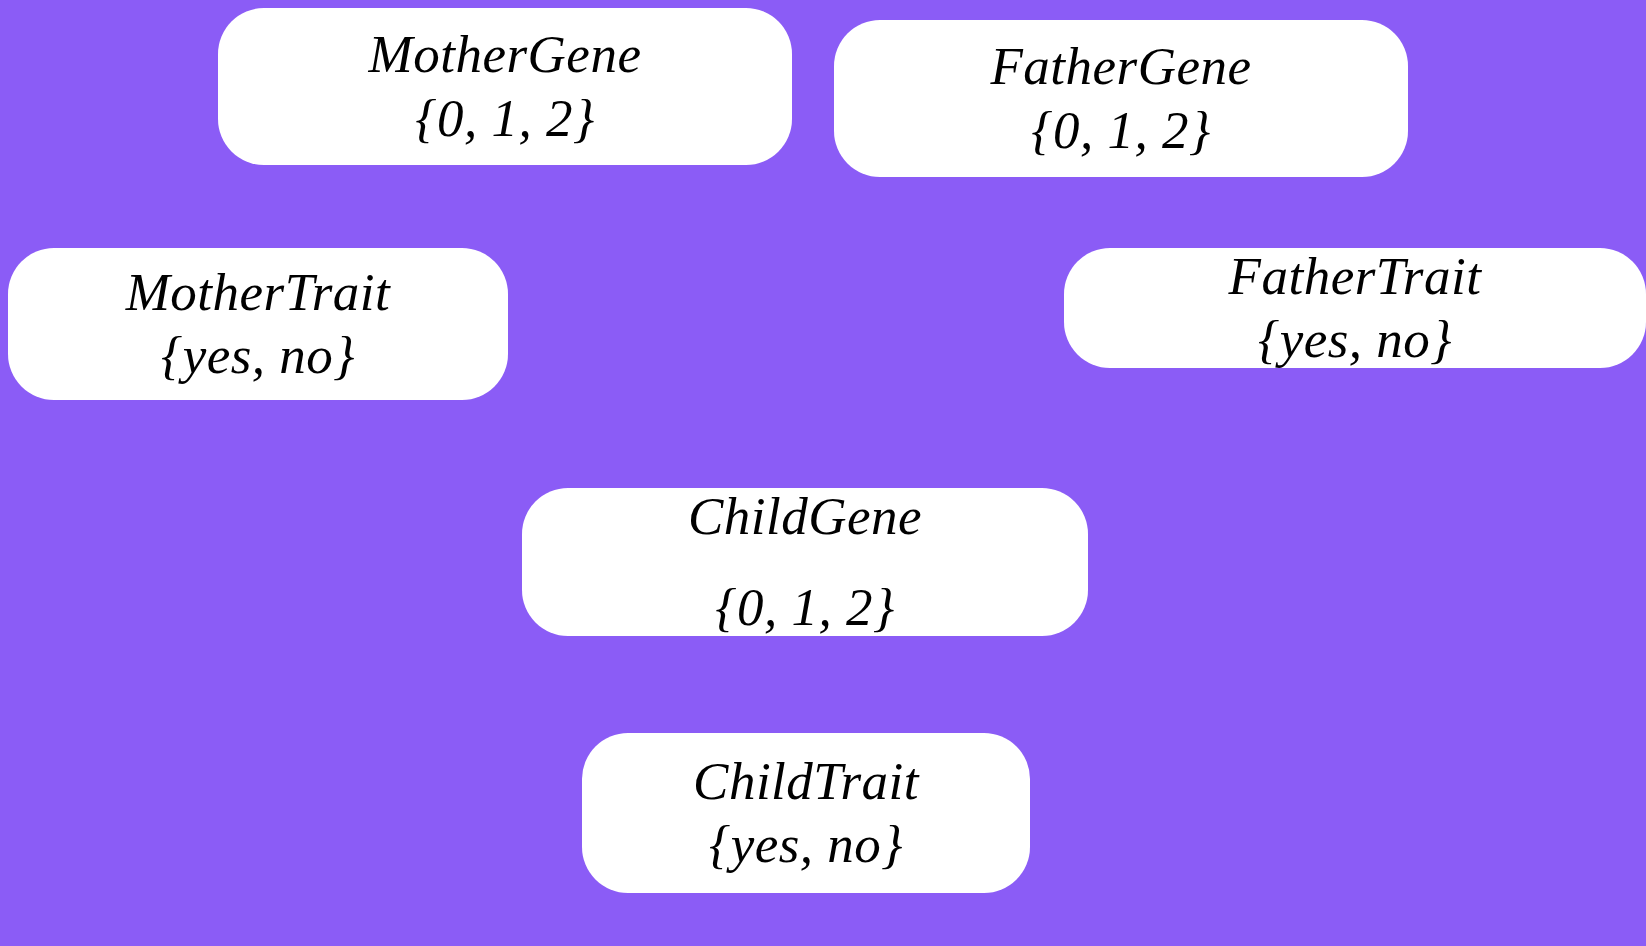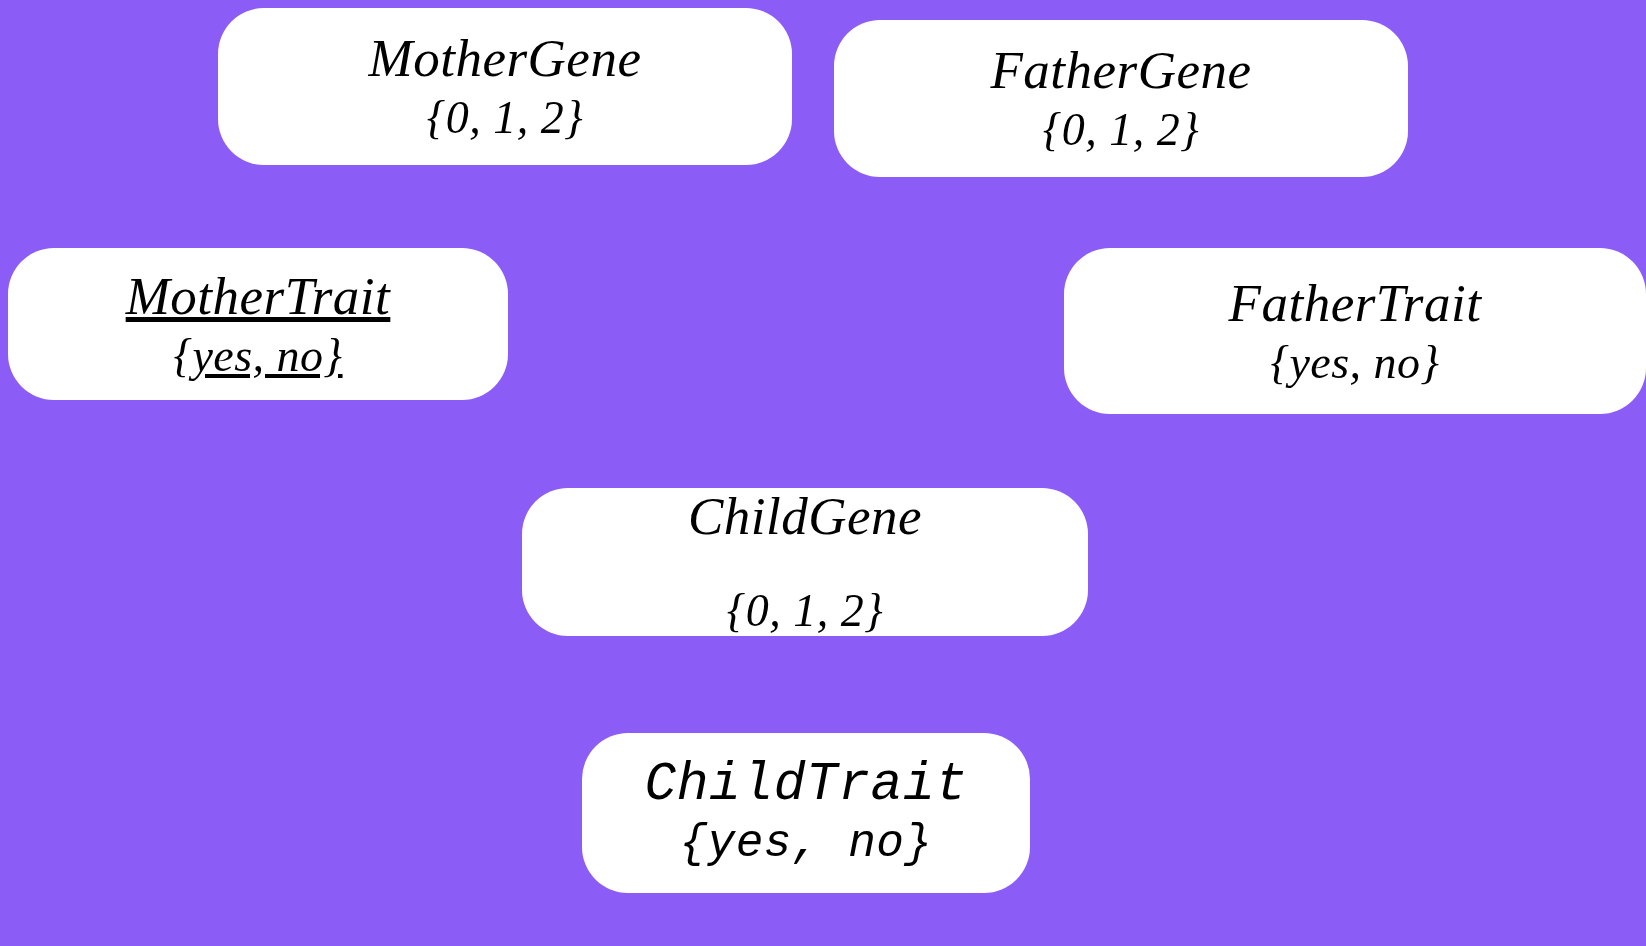--- a/index.html
+++ b/index.html
@@ -29,32 +29,32 @@
     font-style: italic;
     line-height: 1.08;
     text-align: center;
     white-space: nowrap;
   }
   .node .name {
     font-size: 53px;
     letter-spacing: 0.5px;
   }
   .node .domain {
-    font-size: 46px;
+    font-size: 53px;
     letter-spacing: 0.5px;
     margin-top: 6px;
   }
 
   
   #node-mother-gene  { left: 218px; top: 8px;   width: 574px;  height: 157px; }
   #node-father-gene  { left: 834px; top: 20px;   width: 574px;  height: 157px; }
-  #node-mother-trait { left: 8px;   top: 248px; width: 500px;  height: 152px; text-decoration: underline; }
-  #node-father-trait { left: 1064px;top: 248px; width: 582px;  height: 166px; }
+  #node-mother-trait { left: 8px;   top: 248px; width: 500px;  height: 152px; }
+  #node-father-trait { left: 1064px;top: 248px; width: 582px;  height: 120px; }
   #node-child-gene   { left: 522px; top: 488px; width: 566px;  height: 148px; justify-content: space-between; }
-  #node-child-trait  { left: 582px; top: 733px; width: 448px;  height: 160px; font-family: Liberation Mono, monospace; }
+  #node-child-trait  { left: 582px; top: 733px; width: 448px;  height: 160px; }
 </style>
 </head>
 <body>
 
 <div id="canvas">
 
   <div class="node" id="node-mother-gene">
     <span class="name">MotherGene</span>
     <span class="domain">{0, 1, 2}</span>
   </div>

